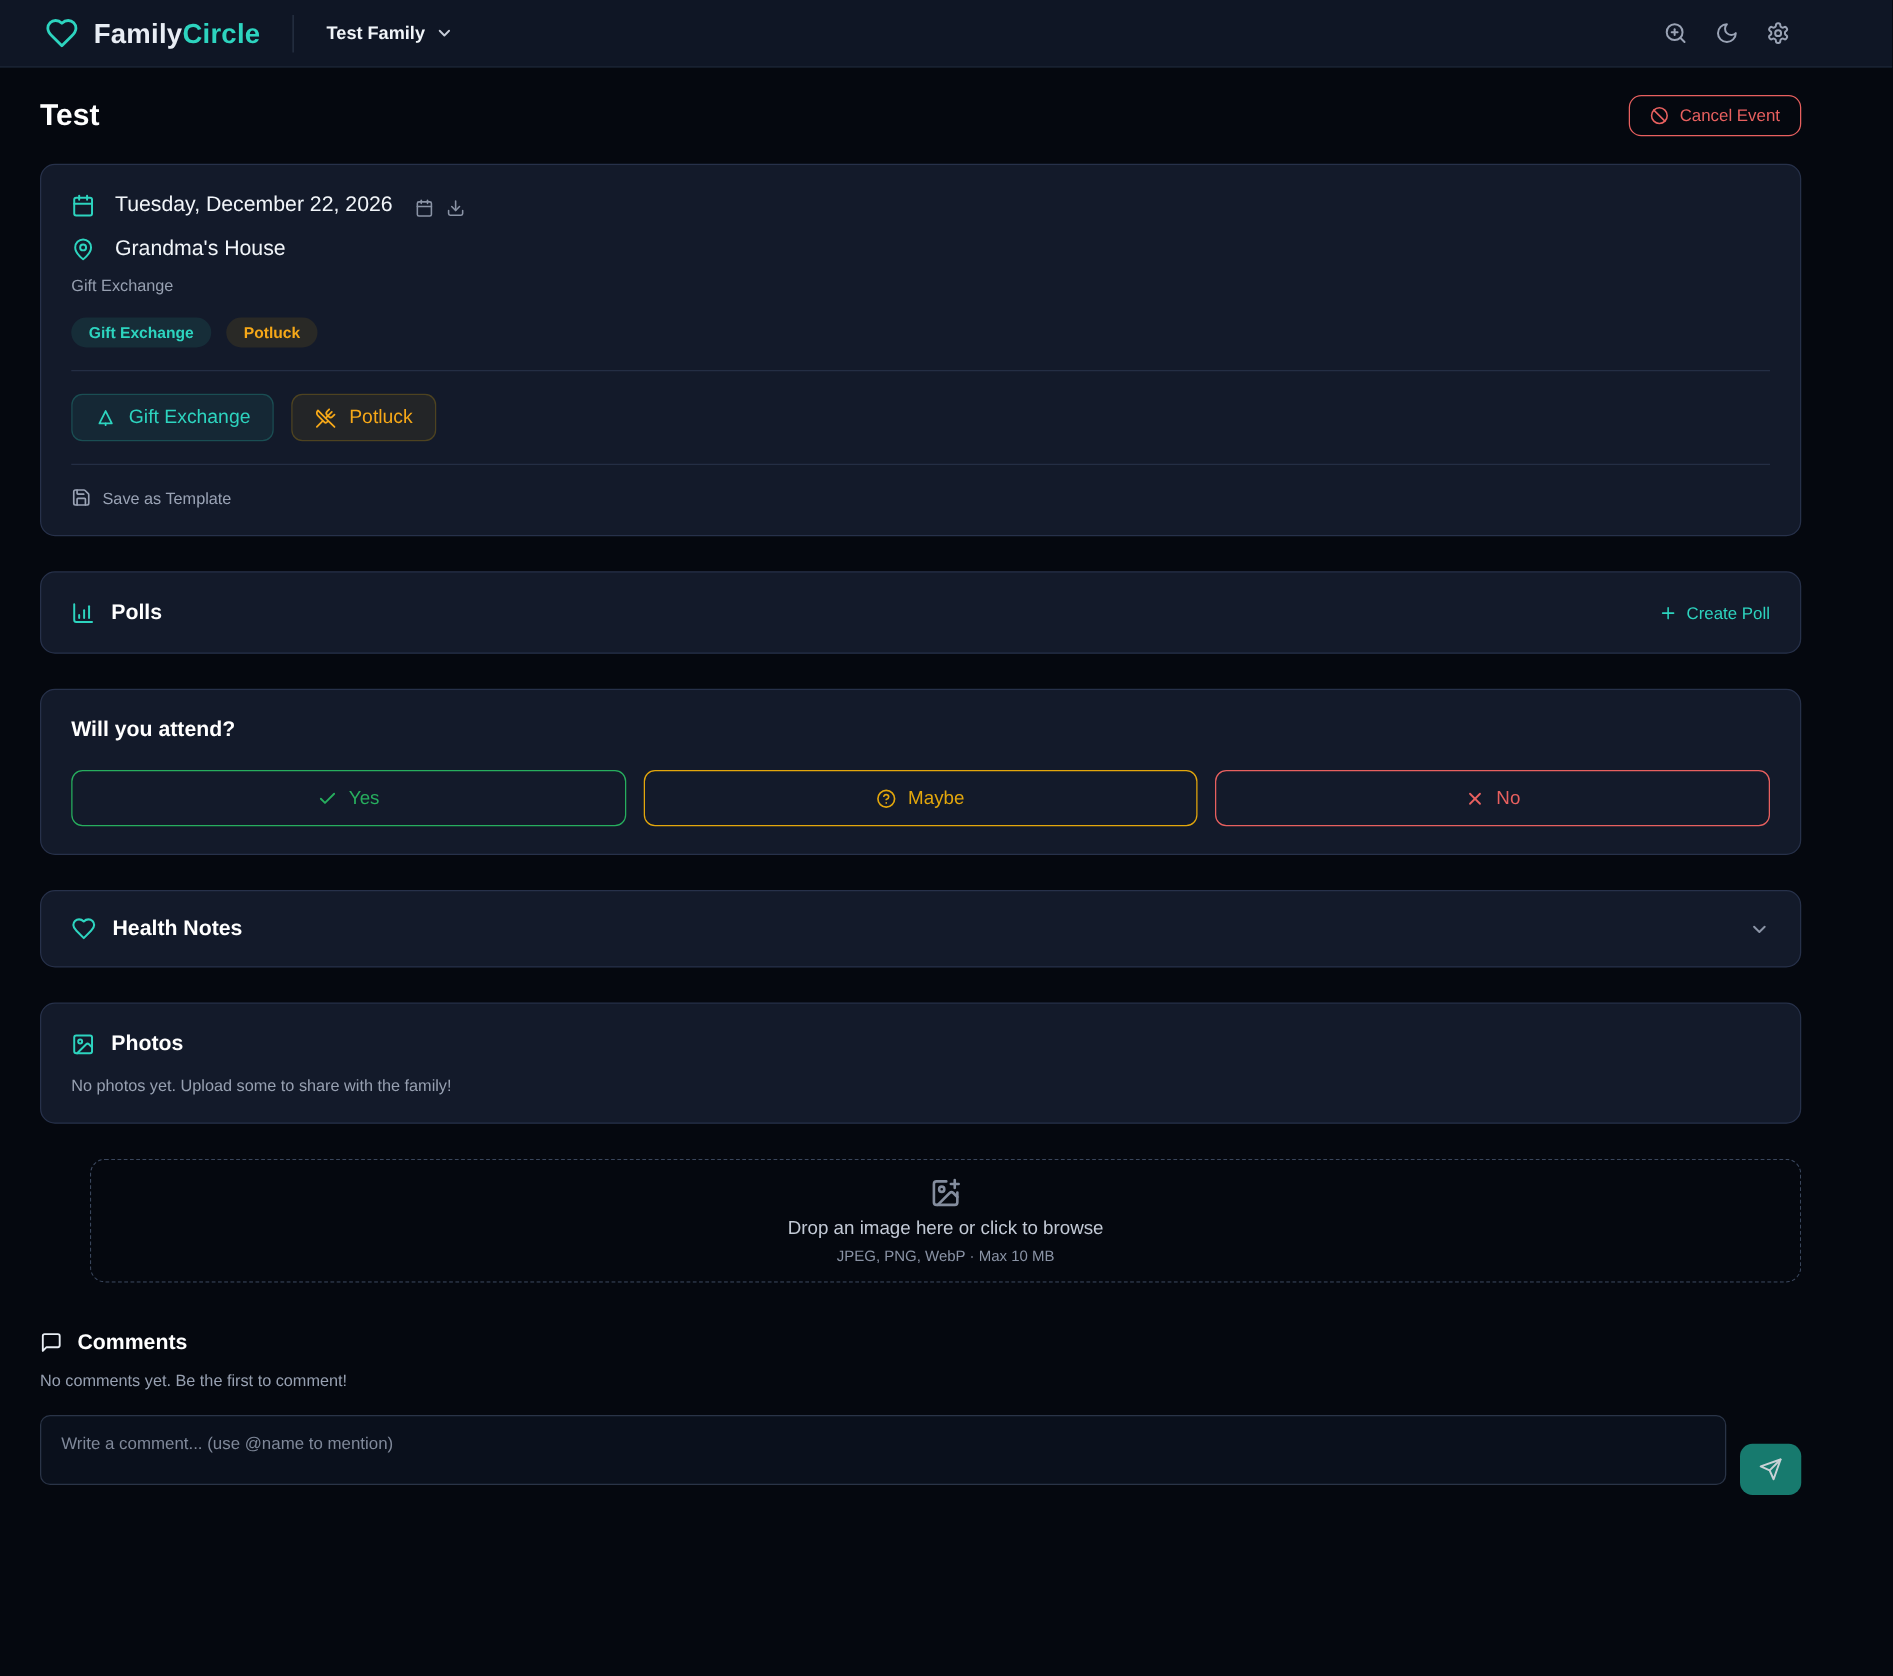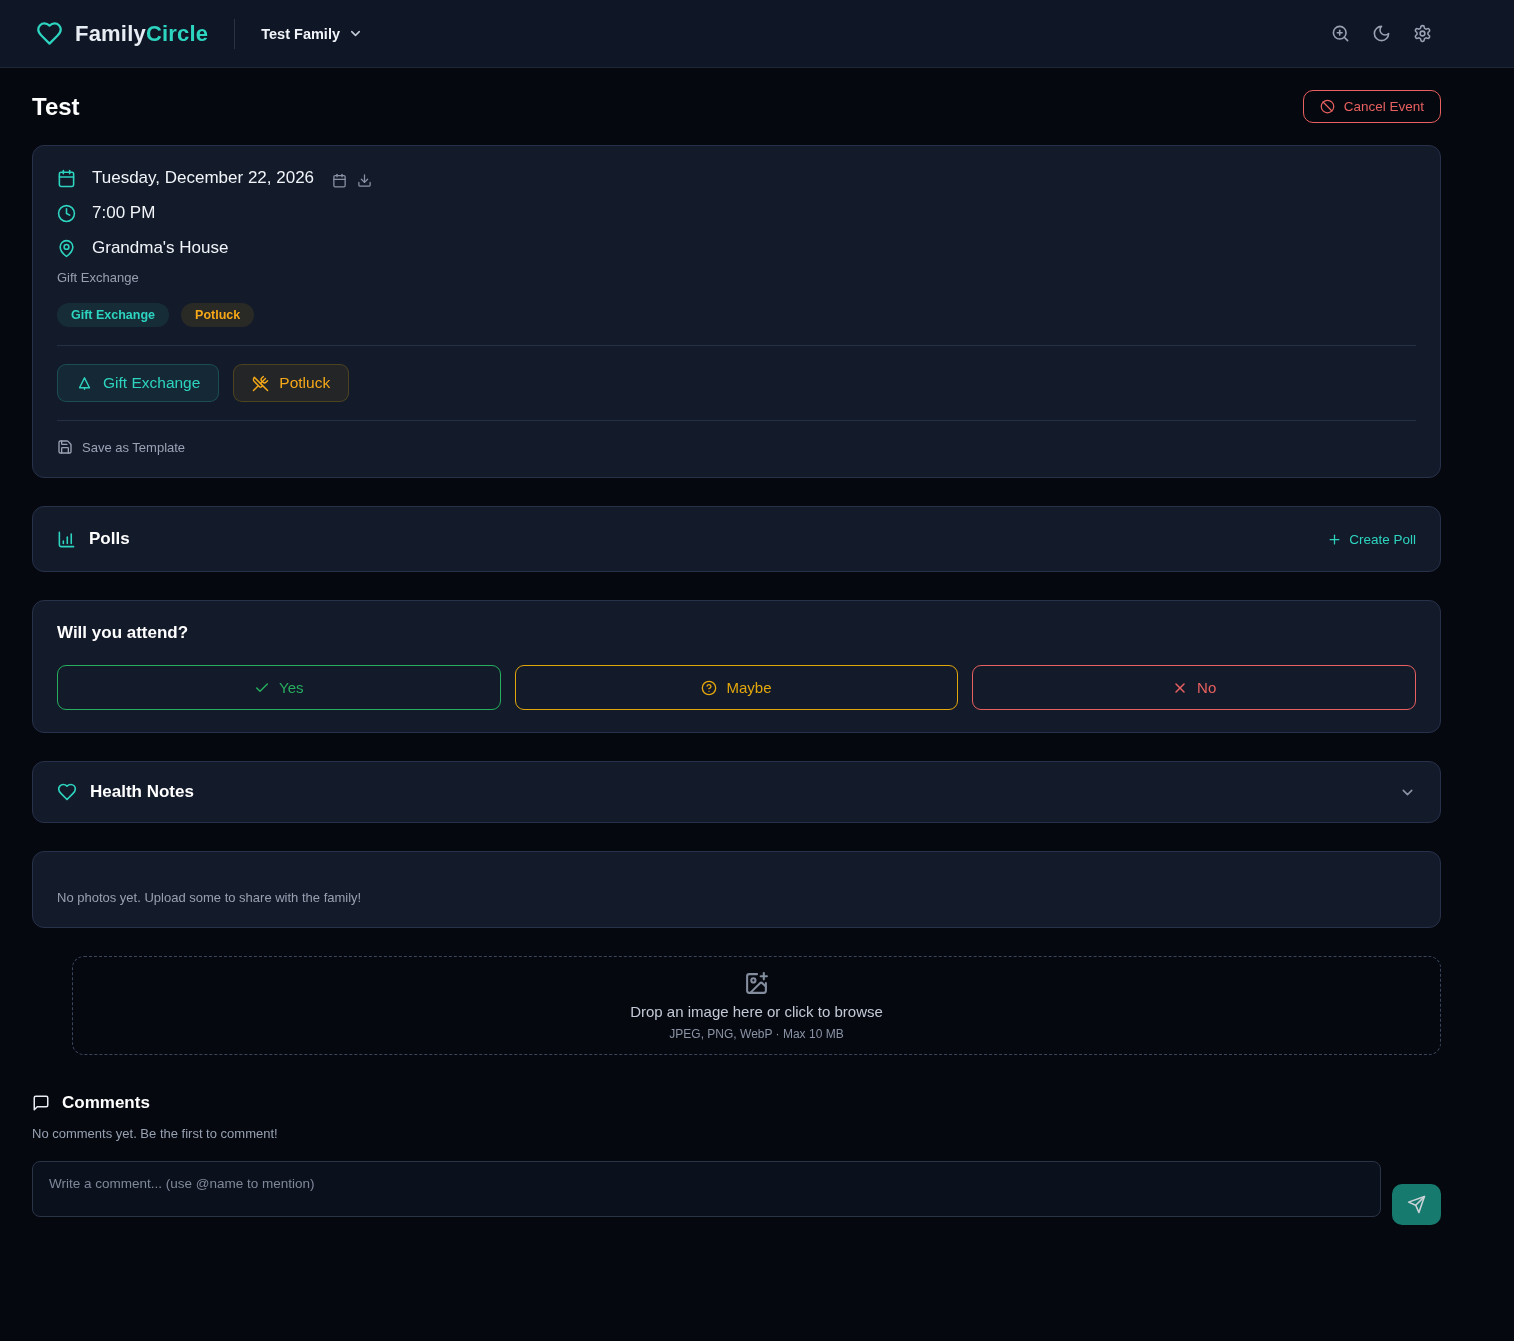--- a/index.html
+++ b/index.html
@@ -7,21 +7,21 @@
   body {
     background: var(--page_bg, #05080f);
     font-family: "Liberation Sans", sans-serif;
     color: #e8edf4;
     overflow: hidden;
   }
   svg { display:block; }
 
   
   .navbar {
-    height:68px; background: var(--nav_bg,#0f1625);
+    height:54px; background: var(--nav_bg,#0f1625);
     border-bottom:1px solid #1d2636;
     display:flex; align-items:center;
     padding:0 82px 0 36px;
   }
   .brand { display:flex; align-items:center; gap:12px; }
   .brand-name { font-size:22px; font-weight:bold; letter-spacing:.2px; }
   .brand-name .b2 { color: var(--accent,#2dd4bf); }
   .nav-divider { width:1px; height:30px; background:#2a3447; margin:0 26px; }
   .family-selector { display:flex; align-items:center; gap:8px; cursor:pointer; }
   .family-selector span { font-size:14.5px; font-weight:600; color:#f1f5f9; }
@@ -214,29 +214,20 @@
         </span>
         <span class="icon-btn">
           <svg width="15" height="15" viewBox="0 0 24 24" fill="none" stroke="currentColor" stroke-width="2" stroke-linecap="round" stroke-linejoin="round">
               <path d="M21 15v4a2 2 0 0 1-2 2H5a2 2 0 0 1-2-2v-4"></path>
               <path d="m7 10 5 5 5-5"></path>
               <path d="M12 15V3"></path>
             </svg>
         </span>
       </span>
     </div>
-    <div class="detail-row">
-      <span class="t-icon">
-        <svg width="19" height="19" viewBox="0 0 24 24" fill="none" stroke="currentColor" stroke-width="2" stroke-linecap="round" stroke-linejoin="round">
-            <circle cx="12" cy="12" r="10"></circle>
-            <path d="M12 6v6l4 2"></path>
-          </svg>
-      </span>
-      <span class="detail-text">7:00 PM</span>
-    </div>
     <div class="detail-row" style="margin-bottom:0">
       <span class="t-icon">
         <svg width="19" height="19" viewBox="0 0 24 24" fill="none" stroke="currentColor" stroke-width="2" stroke-linecap="round" stroke-linejoin="round">
             <path d="M20 10c0 6-8 12-8 12s-8-6-8-12a8 8 0 0 1 16 0Z"></path>
             <circle cx="12" cy="10" r="3"></circle>
           </svg>
       </span>
       <span class="detail-text">Grandma's House</span>
     </div>
 
@@ -354,20 +345,30 @@
       <span class="section-title">Health Notes</span>
     </div>
     <span class="chevron">
       <svg width="17" height="17" viewBox="0 0 24 24" fill="none" stroke="currentColor" stroke-width="2.2" stroke-linecap="round" stroke-linejoin="round">
           <path d="m6 9 6 6 6-6"></path>
         </svg>
     </span>
   </div>
 
   <div class="card">
+    <div class="section-title-wrap">
+      <span class="t-icon">
+        <svg width="19" height="19" viewBox="0 0 24 24" fill="none" stroke="currentColor" stroke-width="2" stroke-linecap="round" stroke-linejoin="round">
+            <rect x="3" y="3" width="18" height="18" rx="2"></rect>
+            <circle cx="9" cy="9" r="2"></circle>
+            <path d="m21 15-3.1-3.1a2 2 0 0 0-2.8 0L6 21"></path>
+          </svg>
+      </span>
+      <span class="section-title">Photos</span>
+    </div>
     <div class="empty-text">No photos yet. Upload some to share with the family!</div>
   </div>
 
   <div class="dropzone">
     <span>
       <svg width="25" height="25" viewBox="0 0 24 24" fill="none" stroke="currentColor" stroke-width="2" stroke-linecap="round" stroke-linejoin="round">
           <path d="M16 5h6"></path>
           <path d="M19 2v6"></path>
           <path d="M21 11.5V19a2 2 0 0 1-2 2H5a2 2 0 0 1-2-2V5a2 2 0 0 1 2-2h7.5"></path>
           <circle cx="9" cy="9" r="2"></circle>

